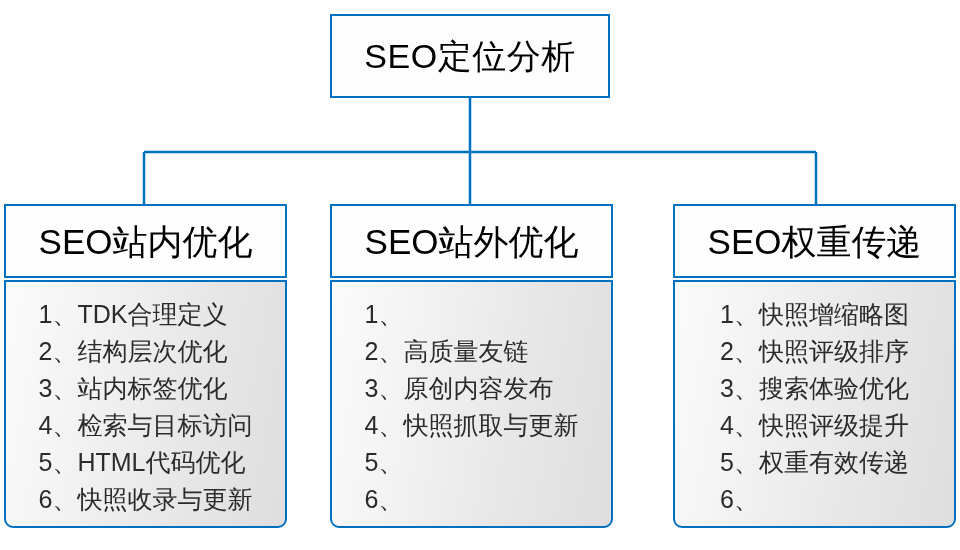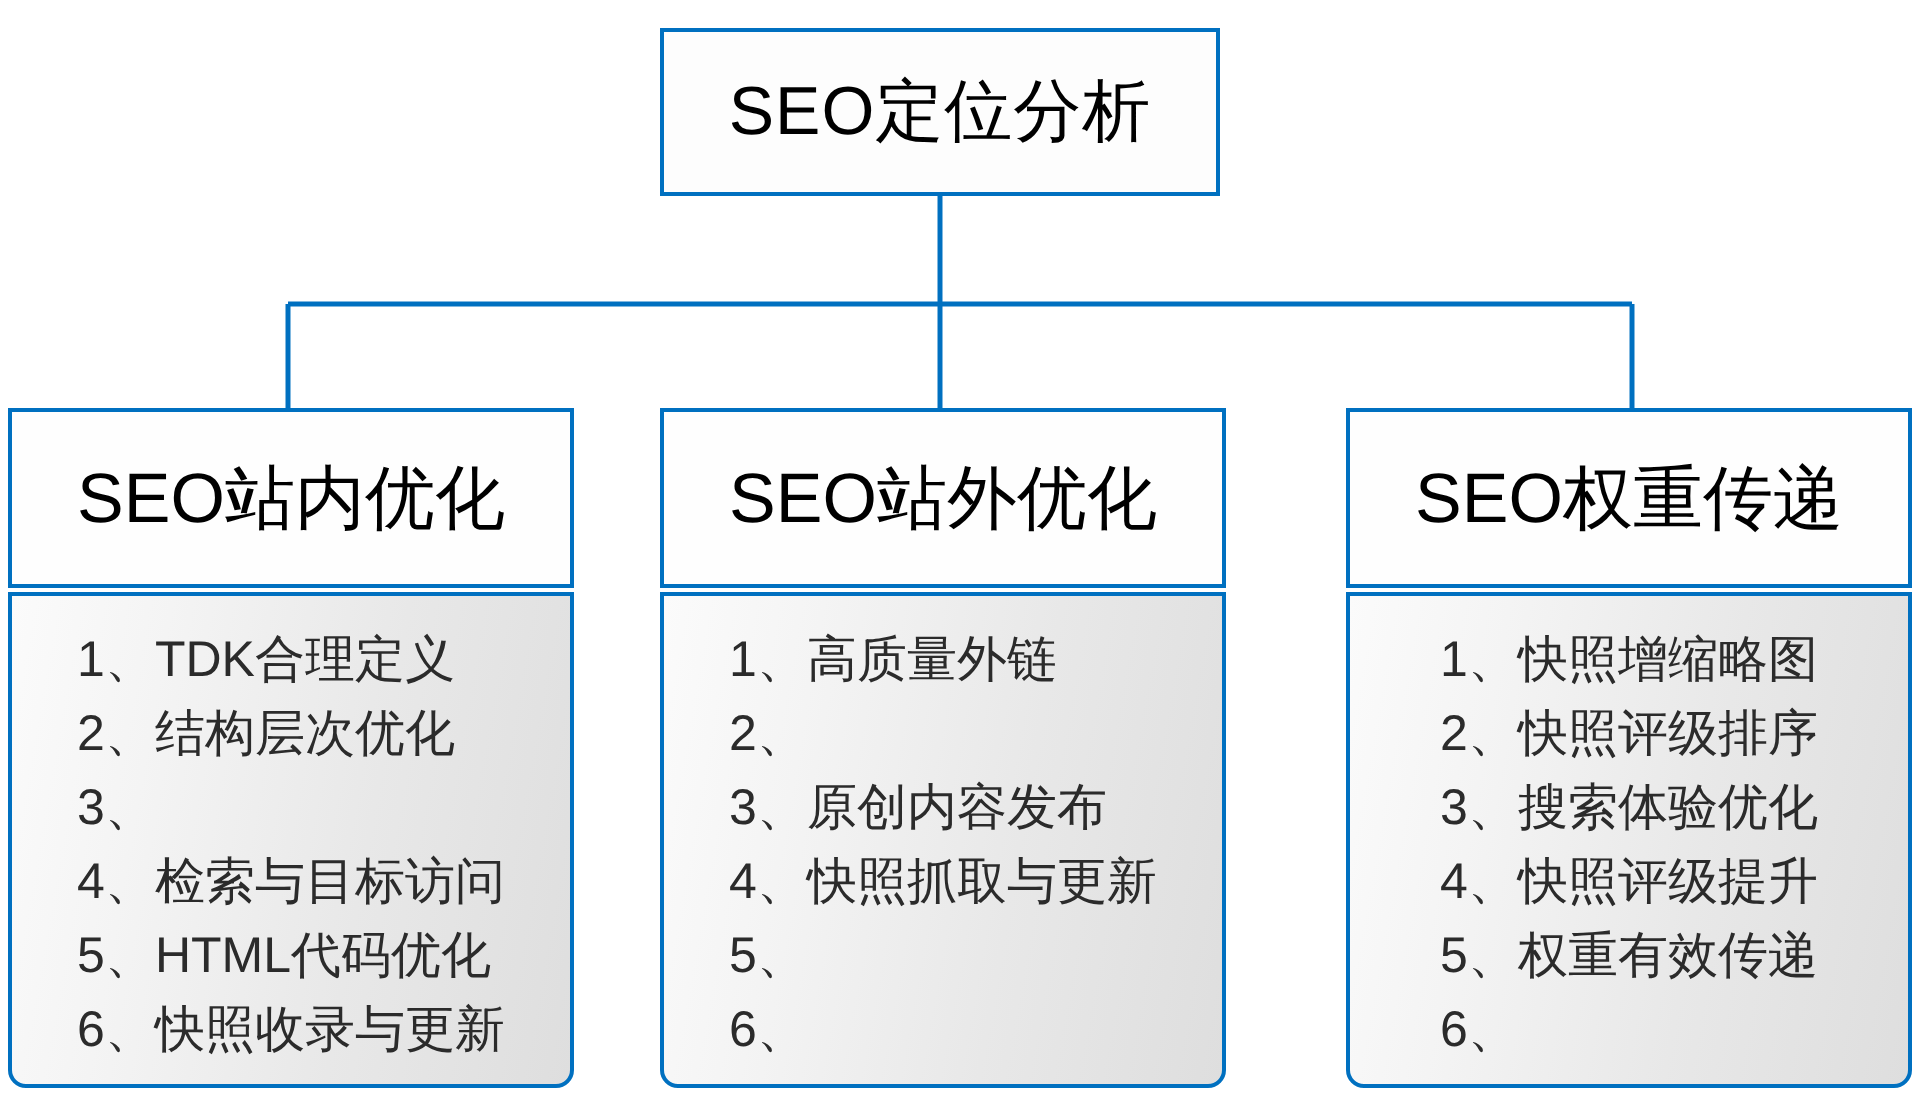--- a/index.html
+++ b/index.html
@@ -55,21 +55,21 @@
     position: absolute;
     top: 204px;
     width: 283px;
   }
   .column.col-1 { left: 4px; }
   .column.col-2 { left: 330px; }
   .column.col-3 { left: 673px; }
 
   .col-header {
     position: relative;
-    height: 90px;
+    height: 74px;
     border: 2px solid #0070c0;
     background: #fefefe;
     display: flex;
     align-items: center;
     justify-content: center;
   }
   .col-header .header-title {
     font-size: 35px;
     color: #000000;
     line-height: 1;
@@ -142,20 +142,21 @@
         <div class="list-item">
           <span class="item-index">1、</span>
           <span class="item-label">TDK合理定义</span>
         </div>
         <div class="list-item">
           <span class="item-index">2、</span>
           <span class="item-label">结构层次优化</span>
         </div>
         <div class="list-item">
           <span class="item-index">3、</span>
+          <span class="item-label">站内标签优化</span>
         </div>
         <div class="list-item">
           <span class="item-index">4、</span>
           <span class="item-label">检索与目标访问</span>
         </div>
         <div class="list-item">
           <span class="item-index">5、</span>
           <span class="item-label">HTML代码优化</span>
         </div>
         <div class="list-item">
@@ -167,24 +168,24 @@
   </div>
 
   <div class="column col-2">
     <div class="col-header">
       <span class="header-title">SEO站外优化</span>
     </div>
     <div class="col-list">
       <div class="list-inner">
         <div class="list-item">
           <span class="item-index">1、</span>
-          <span class="item-label">高质量外链</span>
         </div>
         <div class="list-item">
           <span class="item-index">2、</span>
+          <span class="item-label">高质量友链</span>
         </div>
         <div class="list-item">
           <span class="item-index">3、</span>
           <span class="item-label">原创内容发布</span>
         </div>
         <div class="list-item">
           <span class="item-index">4、</span>
           <span class="item-label">快照抓取与更新</span>
         </div>
         <div class="list-item">

